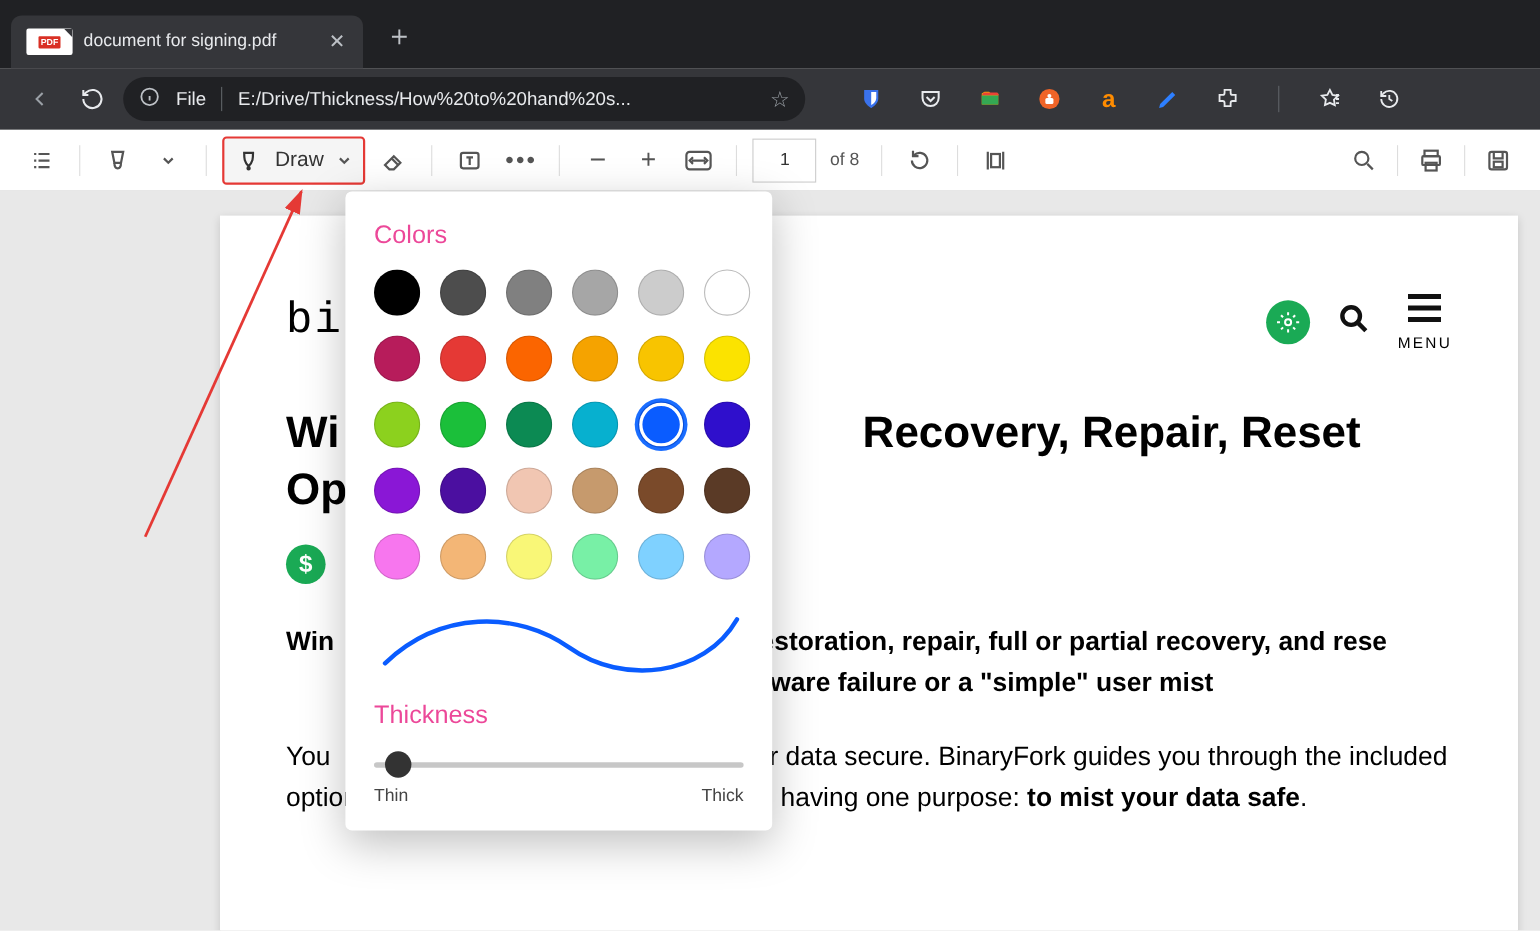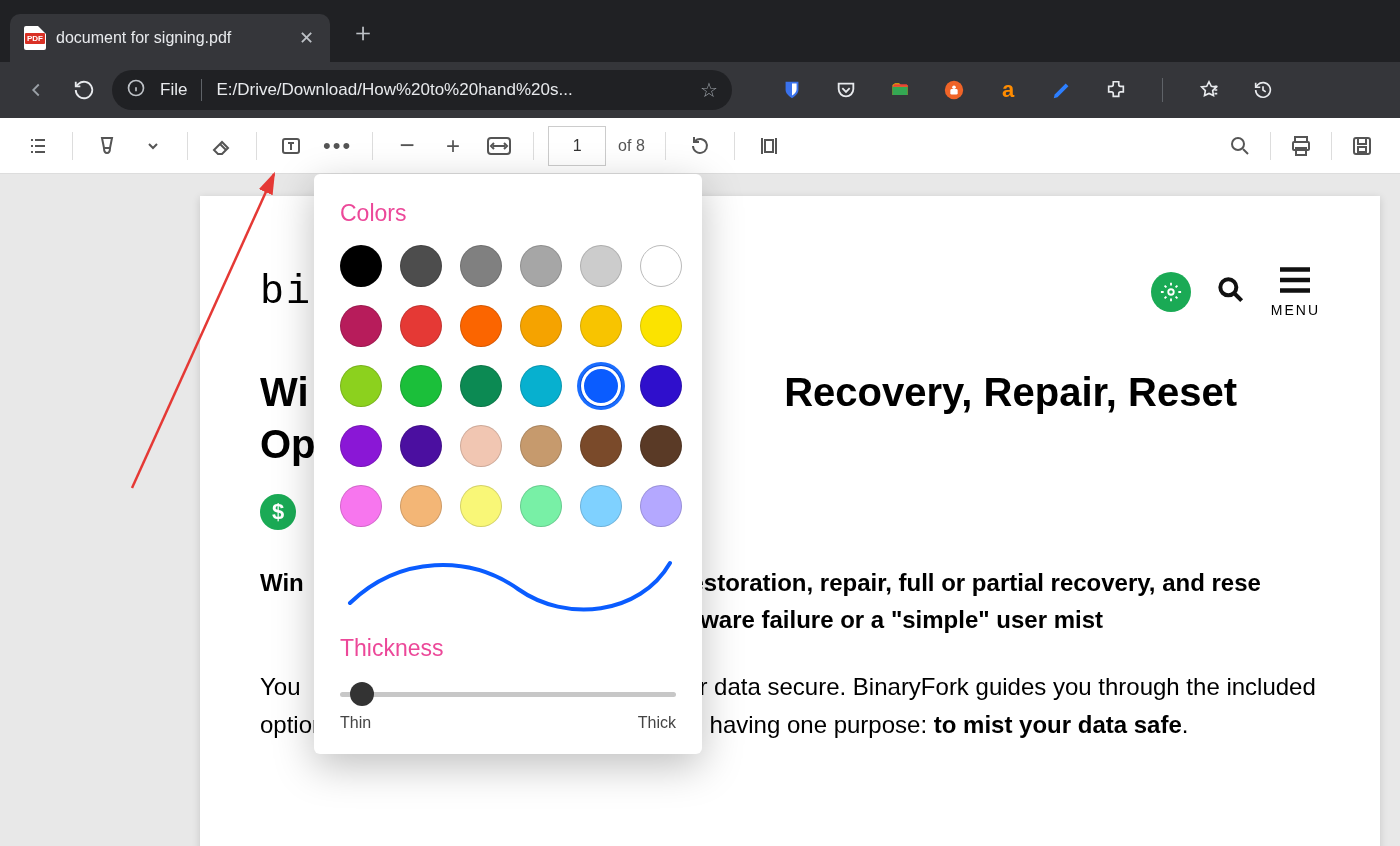--- a/index.html
+++ b/index.html
@@ -26,21 +26,21 @@
     background: #35363a;
     color: #e8eaed;
     height: 48px;
     padding: 0 16px 0 14px;
     border-radius: 10px 10px 0 0;
     font-size: 16px;
     gap: 10px;
     min-width: 320px;
   }
   .tab-favicon {
-    width: 22px; height: 24px; background: #fff; border-radius: 2px; position: relative;
+    width: 42px; height: 24px; background: #fff; border-radius: 2px; position: relative;
     display:flex;align-items:center;justify-content:center;
   }
   .tab-favicon::before{
     content:"";position:absolute;top:0;right:0;width:8px;height:8px;background:#35363a;
     clip-path: polygon(0 0,100% 0,100% 100%);
   }
   .tab-favicon span{font-size:8px;font-weight:700;color:#fff;background:#d93025;padding:1px 2px;border-radius:1px;}
   .tab-close { margin-left:auto; font-size:18px; color:#bdc1c6; cursor:pointer; }
   .newtab { color:#bdc1c6; font-size:26px; padding:0 20px 12px; }
 
@@ -165,21 +165,21 @@
   </div>
   <div class="urlbox">
     <span class="info">
       <svg width="20" height="20" viewBox="0 0 24 24" fill="none" stroke="currentColor" stroke-width="2">
           <circle cx="12" cy="12" r="9"></circle>
           <path d="M12 8h.01M12 11v5"></path>
         </svg>
     </span>
     <span>File</span>
     <div class="sep"></div>
-    <span>E:/Drive/Download/How%20to%20hand%20s...</span>
+    <span>E:/Drive/Thickness/How%20to%20hand%20s...</span>
     <span class="star">☆</span>
   </div>
   <div class="ext-icons">
     <div class="ext-ic">
         <svg width="22" height="22" viewBox="0 0 24 24">
           <path fill="#3a72ec" d="M5 3h14v9c0 5-7 9-7 9s-7-4-7-9V3z"></path>
           <path fill="#fff" d="M12 5v13c3-1.5 5-4 5-7V5h-5z"></path>
         </svg>
       </div>
     <div class="ext-ic">
@@ -243,20 +243,30 @@
         <path d="M9 14c0 3 1 5 3 5s3-2 3-5"></path>
       </svg>
   </div>
   <div class="tool">
     <svg width="14" height="14" fill="none" stroke="#555" stroke-width="2">
         <path d="M3 5l4 4 4-4"></path>
       </svg>
   </div>
   <div class="vsep"></div>
 
+  <div class="draw-group">
+    <svg width="24" height="24" fill="none" stroke="#333" stroke-width="2">
+        <path d="M7 5h10M8 5c0 5 0 8 4 12 4-4 4-7 4-12"></path>
+        <circle cx="12" cy="19" r="1"></circle>
+      </svg>
+    <span style="font-size:19px;">Draw</span>
+    <svg width="14" height="14" fill="none" stroke="#555" stroke-width="2">
+        <path d="M3 5l4 4 4-4"></path>
+      </svg>
+  </div>
 
   <div class="tool">
     <svg width="24" height="24" fill="none" stroke-width="2">
         <path d="M4 16l8-8 6 6-6 6H8l-4-4z"></path>
         <path d="M10 10l6 6"></path>
       </svg>
   </div>
   <div class="vsep"></div>
   <div class="tool">
     <svg width="24" height="24" fill="none" stroke-width="2">

